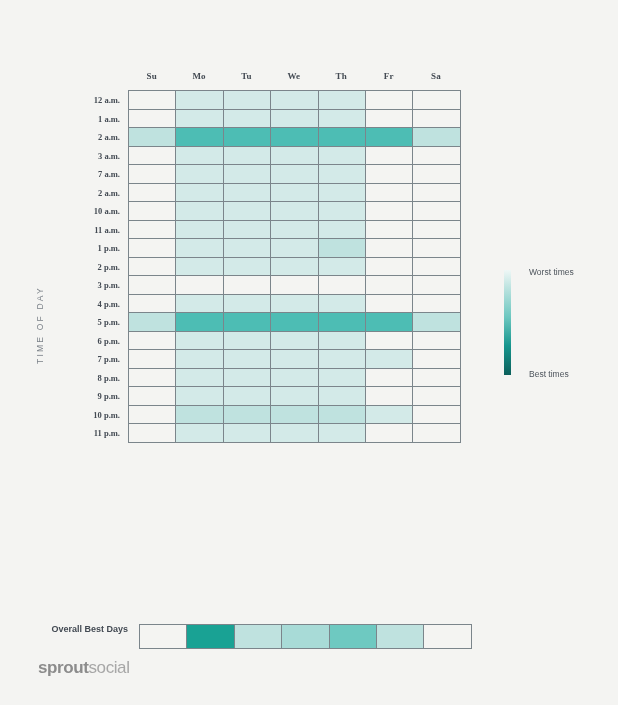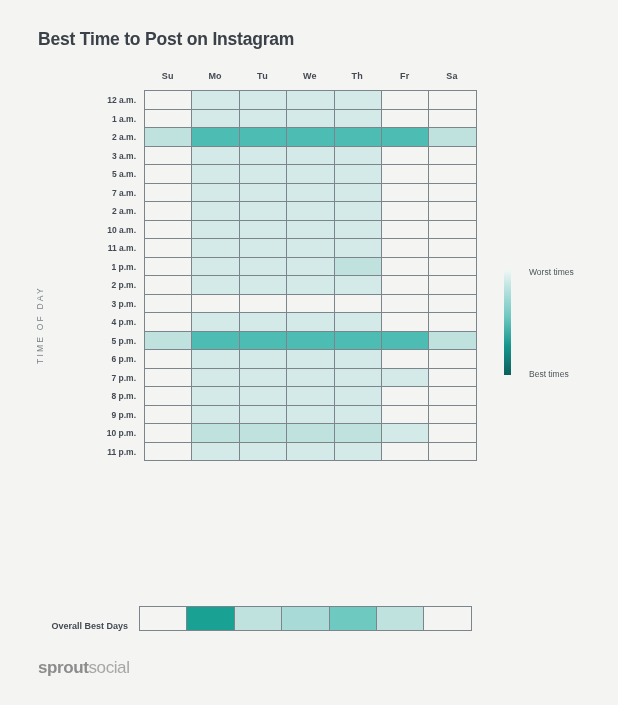--- a/index.html
+++ b/index.html
@@ -46,22 +46,23 @@
     transform: rotate(-90deg);
     white-space: nowrap;
     font-size: 8.5px;
     letter-spacing: 2.2px;
     color: #7a8088;
   }
 
   
   .heatmap {
     position: absolute;
-    left: 144px;
+    left: 128px;
     top: 71px;
+    font-family: Liberation Serif, serif;
   }
   .day-header-row {
     display: flex;
     height: 16px;
   }
   .day-header {
     width: 47.4px;
     text-align: center;
     font-size: 9px;
     font-weight: bold;
@@ -123,23 +124,23 @@
     color: #4d545c;
     white-space: nowrap;
   }
   .legend-label.top { top: -3px; }
   .legend-label.bottom { bottom: -4px; }
 
   
   .overall {
     position: absolute;
     left: 38px;
-    top: 606px;
+    top: 624px;
     display: flex;
-    align-items: flex-end;
+    align-items: flex-start;
   }
   .overall-label {
     width: 90px;
     text-align: right;
     padding-right: 11px;
     font-size: 9px;
     font-weight: bold;
     color: #434a53;
     white-space: nowrap;
   }
@@ -166,21 +167,20 @@
     letter-spacing: -0.4px;
   }
   .footer-logo .bold { font-weight: bold; color: #8c8c8c; }
   .footer-logo .light { font-weight: normal; color: #a7a7a7; }
 </style>
 </head>
 <body>
 
 <div class="page">
 
-  <div class="chart-title">Best Time to Post on Instagram</div>
 
   <div class="y-axis-label">
     <span>TIME OF DAY</span>
   </div>
 
   <div class="heatmap">
     <div class="day-header-row" id="day-headers">
         <div class="day-header">Su</div>
         <div class="day-header">Mo</div>
         <div class="day-header">Tu</div>
@@ -215,30 +215,20 @@
           <div class="cell" style="background: rgb(191, 226, 223);"></div>
           <div class="cell" style="background: rgb(77, 189, 180);"></div>
           <div class="cell" style="background: rgb(77, 189, 180);"></div>
           <div class="cell" style="background: rgb(77, 189, 180);"></div>
           <div class="cell" style="background: rgb(77, 189, 180);"></div>
           <div class="cell" style="background: rgb(77, 189, 180);"></div>
           <div class="cell" style="background: rgb(191, 226, 223);"></div>
         </div>
         <div class="grid-row">
           <div class="row-label">3 a.m.</div>
-          <div class="cell" style="background: rgb(244, 244, 242);"></div>
-          <div class="cell" style="background: rgb(211, 234, 232);"></div>
-          <div class="cell" style="background: rgb(211, 234, 232);"></div>
-          <div class="cell" style="background: rgb(211, 234, 232);"></div>
-          <div class="cell" style="background: rgb(211, 234, 232);"></div>
-          <div class="cell" style="background: rgb(244, 244, 242);"></div>
-          <div class="cell" style="background: rgb(244, 244, 242);"></div>
-        </div>
-        <div class="grid-row">
-          <div class="row-label">5 a.m.</div>
           <div class="cell" style="background: rgb(244, 244, 242);"></div>
           <div class="cell" style="background: rgb(211, 234, 232);"></div>
           <div class="cell" style="background: rgb(211, 234, 232);"></div>
           <div class="cell" style="background: rgb(211, 234, 232);"></div>
           <div class="cell" style="background: rgb(211, 234, 232);"></div>
           <div class="cell" style="background: rgb(244, 244, 242);"></div>
           <div class="cell" style="background: rgb(244, 244, 242);"></div>
         </div>
         <div class="grid-row">
           <div class="row-label">7 a.m.</div>

